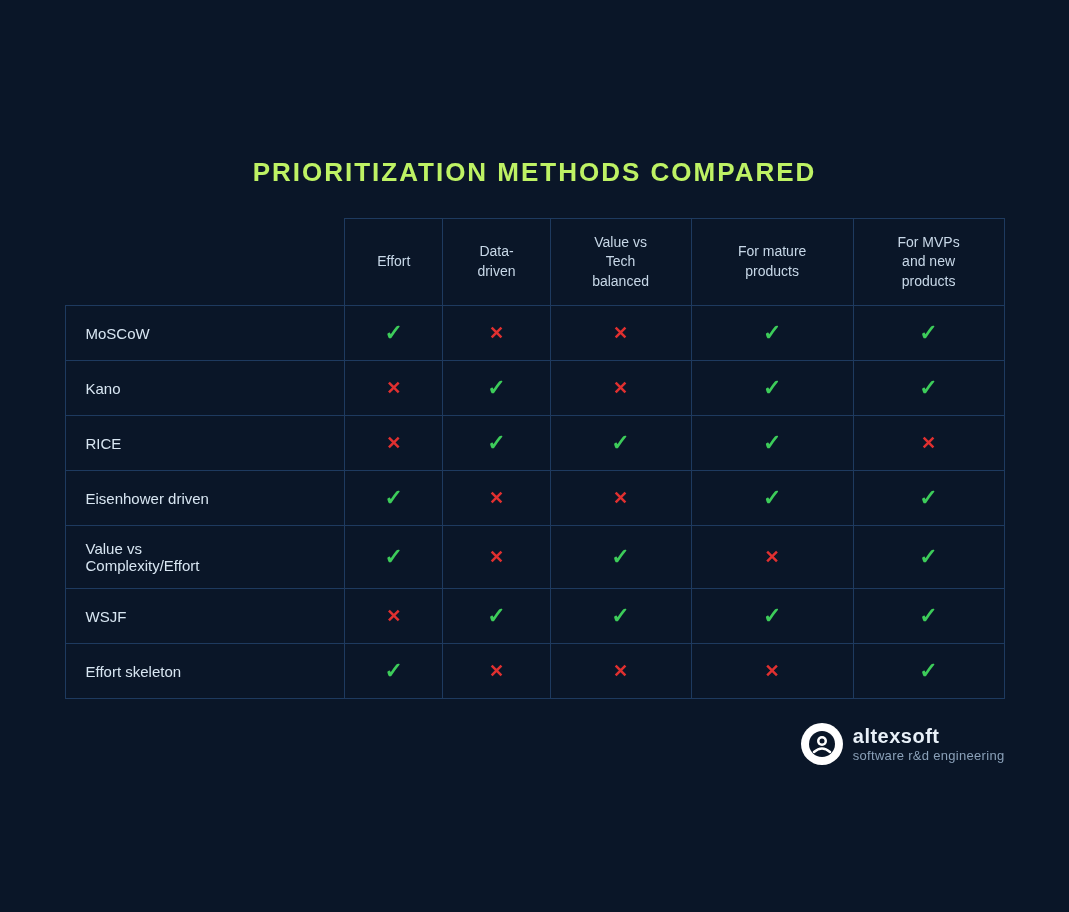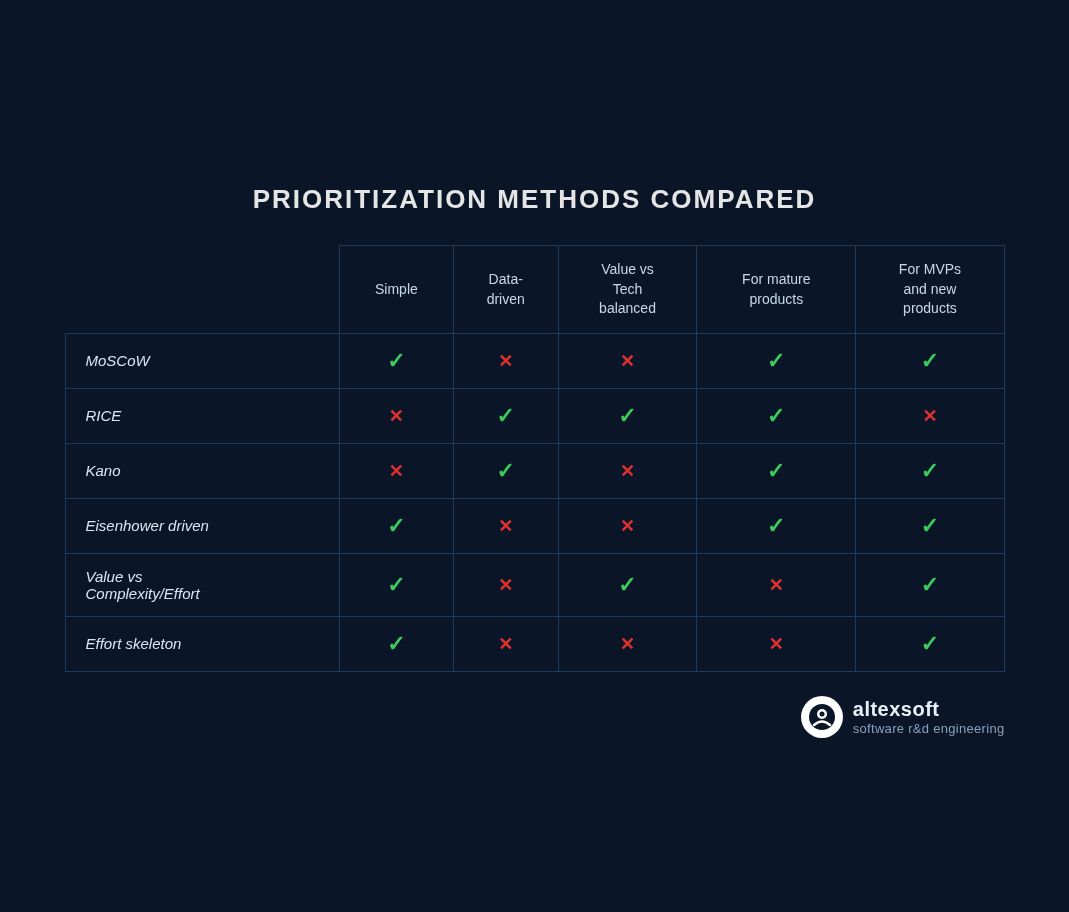--- a/index.html
+++ b/index.html
@@ -19,21 +19,21 @@
       width: 980px;
       padding: 30px 20px 20px;
       position: relative;
     }
 
     .main-title {
       text-align: center;
       font-size: 26px;
       font-weight: 700;
       letter-spacing: 2px;
-      color: #e5e5e5;
+      color: #bef264;
       margin-bottom: 30px;
       text-transform: uppercase;
     }
 
     table {
       width: 100%;
       border-collapse: collapse;
     }
 
     th, td {
@@ -53,21 +53,20 @@
     td {
       font-size: 15px;
       color: #d0dce8;
     }
 
     td:first-child {
       text-align: left;
       font-size: 15px;
       padding-left: 20px;
       color: #d8e6f2;
-      font-style: italic;
     }
 
     .header-row th:first-child {
       background: transparent;
       border-top: none;
       border-left: none;
     }
 
     .check {
       color: #3dcc5a;
@@ -131,66 +130,74 @@
 </head>
 <body>
 
 <div class="container">
   <h1 class="main-title">PRIORITIZATION METHODS COMPARED</h1>
 
   <table>
     <thead>
       <tr class="header-row">
         <th></th>
-        <th>Simple</th>
+        <th>Effort</th>
         <th>Data-<br>driven</th>
         <th>Value vs<br>Tech<br>balanced</th>
         <th>For mature<br>products</th>
         <th>For MVPs<br>and new<br>products</th>
       </tr>
     </thead>
     <tbody id="table-body">
     <tr>
           <td>MoSCoW</td>
           <td><span class="check">✓</span></td>
           <td><span class="cross">✕</span></td>
           <td><span class="cross">✕</span></td>
           <td><span class="check">✓</span></td>
           <td><span class="check">✓</span></td>
         </tr>
         <tr>
+          <td>Kano</td>
+          <td><span class="cross">✕</span></td>
+          <td><span class="check">✓</span></td>
+          <td><span class="cross">✕</span></td>
+          <td><span class="check">✓</span></td>
+          <td><span class="check">✓</span></td>
+        </tr>
+        <tr>
           <td>RICE</td>
           <td><span class="cross">✕</span></td>
           <td><span class="check">✓</span></td>
           <td><span class="check">✓</span></td>
           <td><span class="check">✓</span></td>
           <td><span class="cross">✕</span></td>
         </tr>
         <tr>
-          <td>Kano</td>
-          <td><span class="cross">✕</span></td>
-          <td><span class="check">✓</span></td>
-          <td><span class="cross">✕</span></td>
-          <td><span class="check">✓</span></td>
-          <td><span class="check">✓</span></td>
-        </tr>
-        <tr>
           <td>Eisenhower driven</td>
           <td><span class="check">✓</span></td>
           <td><span class="cross">✕</span></td>
           <td><span class="cross">✕</span></td>
           <td><span class="check">✓</span></td>
           <td><span class="check">✓</span></td>
         </tr>
         <tr>
           <td>Value vs<br>Complexity/Effort</td>
           <td><span class="check">✓</span></td>
           <td><span class="cross">✕</span></td>
           <td><span class="check">✓</span></td>
           <td><span class="cross">✕</span></td>
+          <td><span class="check">✓</span></td>
+        </tr>
+        <tr>
+          <td>WSJF</td>
+          <td><span class="cross">✕</span></td>
+          <td><span class="check">✓</span></td>
+          <td><span class="check">✓</span></td>
+          <td><span class="check">✓</span></td>
           <td><span class="check">✓</span></td>
         </tr>
         <tr>
           <td>Effort skeleton</td>
           <td><span class="check">✓</span></td>
           <td><span class="cross">✕</span></td>
           <td><span class="cross">✕</span></td>
           <td><span class="cross">✕</span></td>
           <td><span class="check">✓</span></td>
         </tr>

